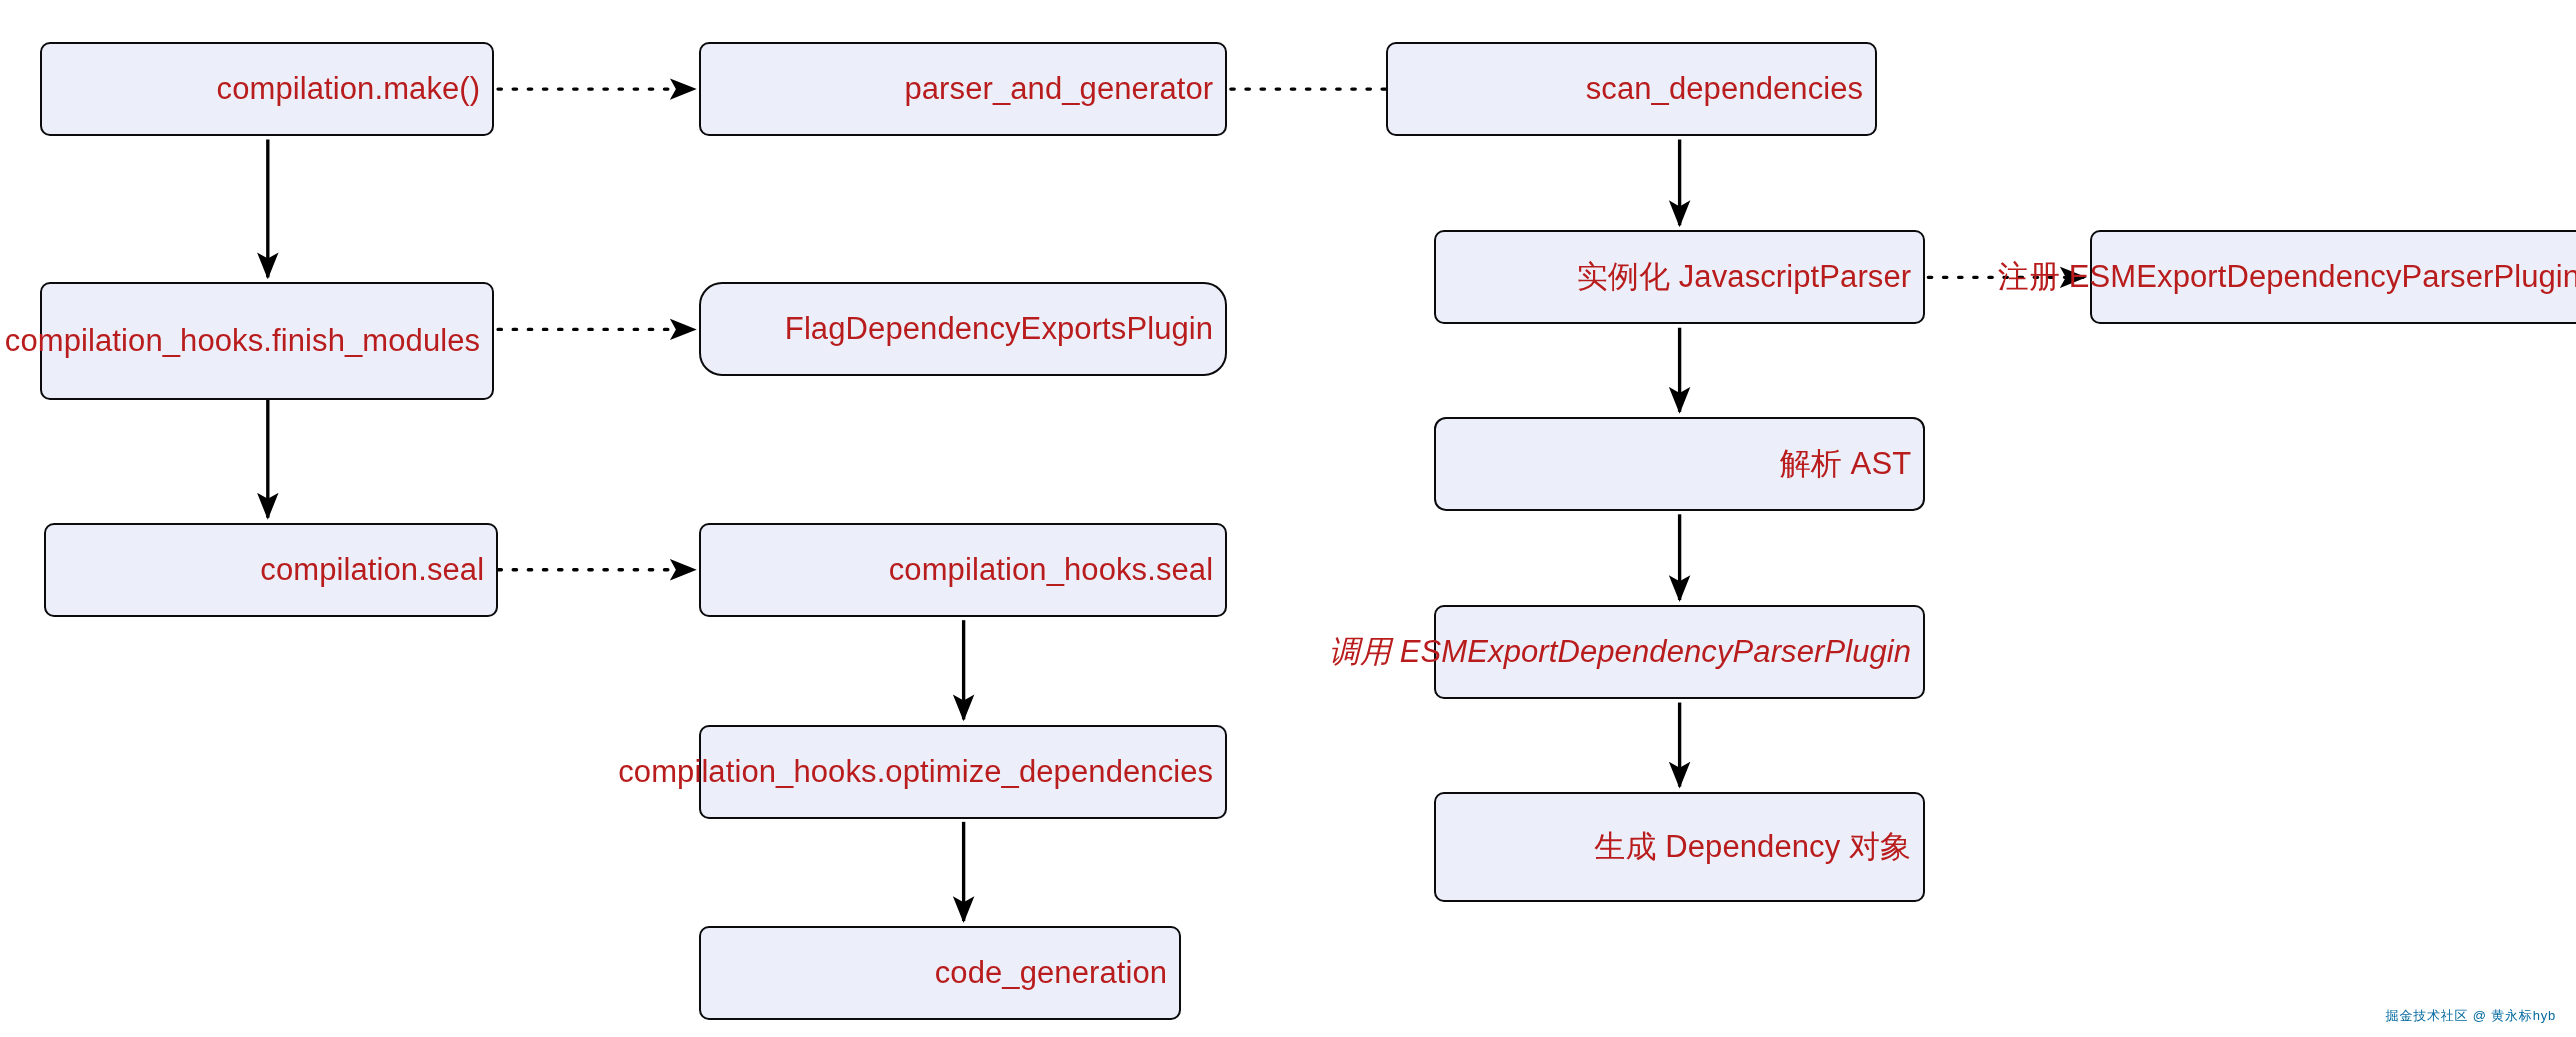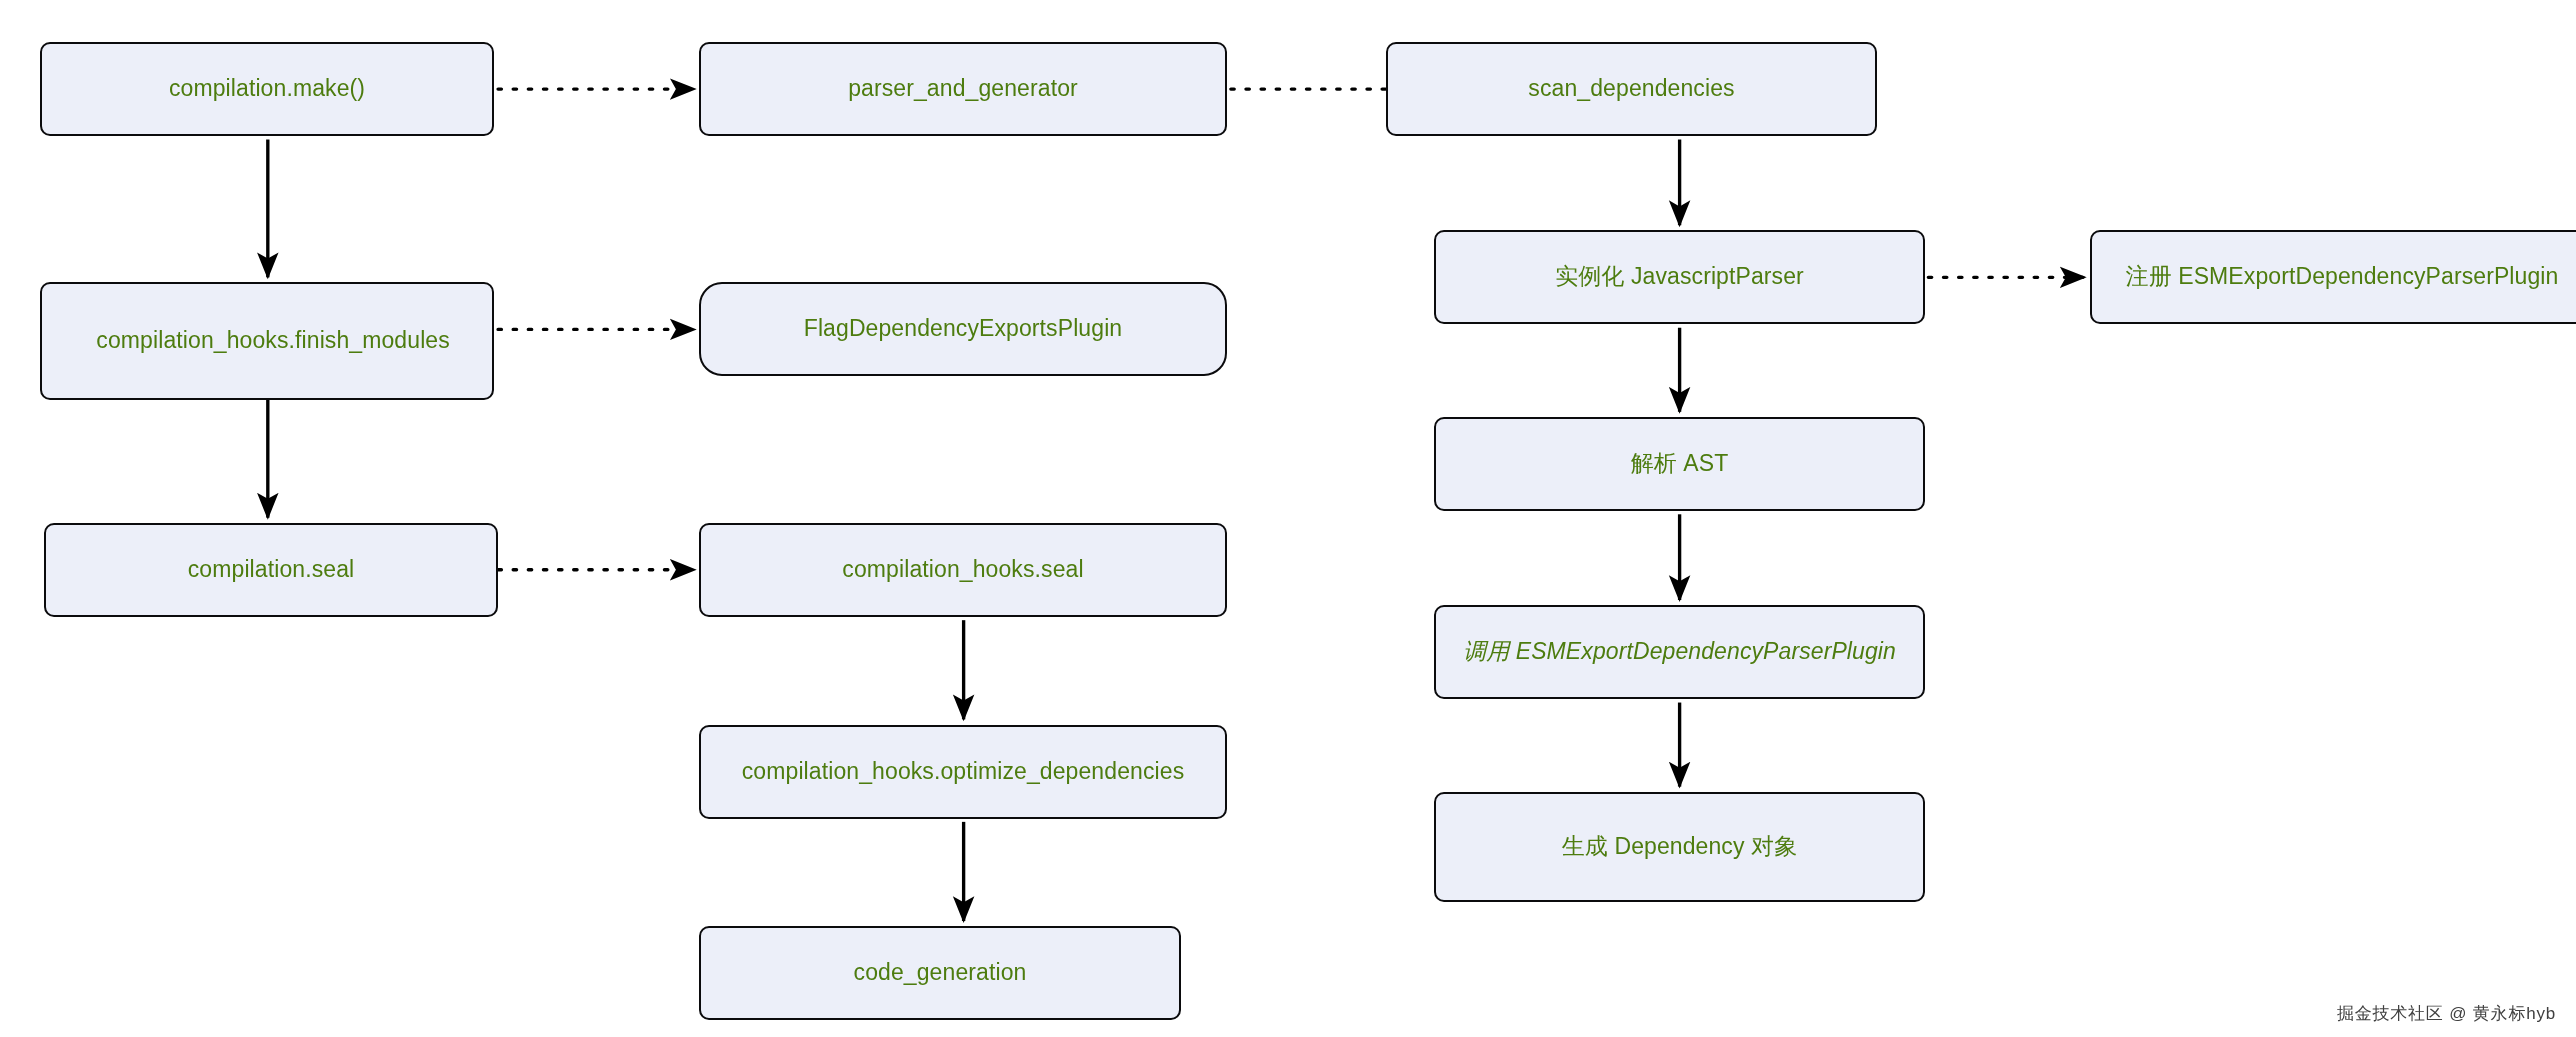--- a/index.html
+++ b/index.html
@@ -18,23 +18,23 @@
     overflow: hidden;
   }
   .node {
     position: absolute;
     box-sizing: border-box;
     background: #eceff9;
     border: 2.5px solid #0b0b0d;
     border-radius: 10px;
     display: flex;
     align-items: center;
-    justify-content: center;
-    color: #4d7c0f;
-    font-size: 23px;
+    justify-content: flex-end;
+    color: #b91c1c;
+    font-size: 31px;
     line-height: 1.2;
     letter-spacing: 0.1px;
     text-align: center;
     padding: 0 11.8px;
     white-space: nowrap;
   }
   .node-label {
     display: block;
   }
   svg.edges {
@@ -42,22 +42,22 @@
     left: 0;
     top: 0;
     width: 2576px;
     height: 1037px;
     pointer-events: none;
   }
   .watermark {
     position: absolute;
     right: 20px;
     bottom: 11.8px;
-    font-size: 17px;
-    color: #404040;
+    font-size: 13px;
+    color: #0369a1;
     letter-spacing: 0.8px;
     white-space: nowrap;
   }
 </style>
 </head>
 <body>
 
 <div id="canvas">
 
   <svg class="edges" viewBox="0 0 3064 1234" xmlns="http://www.w3.org/2000/svg">
@@ -107,21 +107,21 @@
       </div>
       <div class="node" style="left: 699px; top: 926px; width: 482px; height: 94px; background: rgb(236, 239, 249); border-color: rgb(11, 11, 13);">
         <span class="node-label">code_generation</span>
       </div>
       <div class="node" style="left: 1386px; top: 42px; width: 491px; height: 94px; background: rgb(236, 239, 249); border-color: rgb(11, 11, 13);">
         <span class="node-label">scan_dependencies</span>
       </div>
       <div class="node" style="left: 1434px; top: 230px; width: 491px; height: 94px; background: rgb(236, 239, 249); border-color: rgb(11, 11, 13);">
         <span class="node-label">实例化 JavascriptParser</span>
       </div>
-      <div class="node" style="left: 1434px; top: 417px; width: 491px; height: 94px; background: rgb(236, 239, 249); border-color: rgb(11, 11, 13);">
+      <div class="node" style="left: 1434px; top: 417px; width: 491px; height: 94px; background: rgb(236, 239, 249); border-color: rgb(11, 11, 13); border-radius: 12px;">
         <span class="node-label">解析 AST</span>
       </div>
       <div class="node" style="left: 1434px; top: 605px; width: 491px; height: 94px; background: rgb(236, 239, 249); border-color: rgb(11, 11, 13); font-style: italic;">
         <span class="node-label">调用 ESMExportDependencyParserPlugin</span>
       </div>
       <div class="node" style="left: 1434px; top: 792px; width: 491px; height: 110px; background: rgb(236, 239, 249); border-color: rgb(11, 11, 13);">
         <span class="node-label">生成 Dependency 对象</span>
       </div>
       <div class="node" style="left: 2090px; top: 230px; width: 504px; height: 94px; background: rgb(236, 239, 249); border-color: rgb(11, 11, 13);">
         <span class="node-label">注册 ESMExportDependencyParserPlugin</span>

